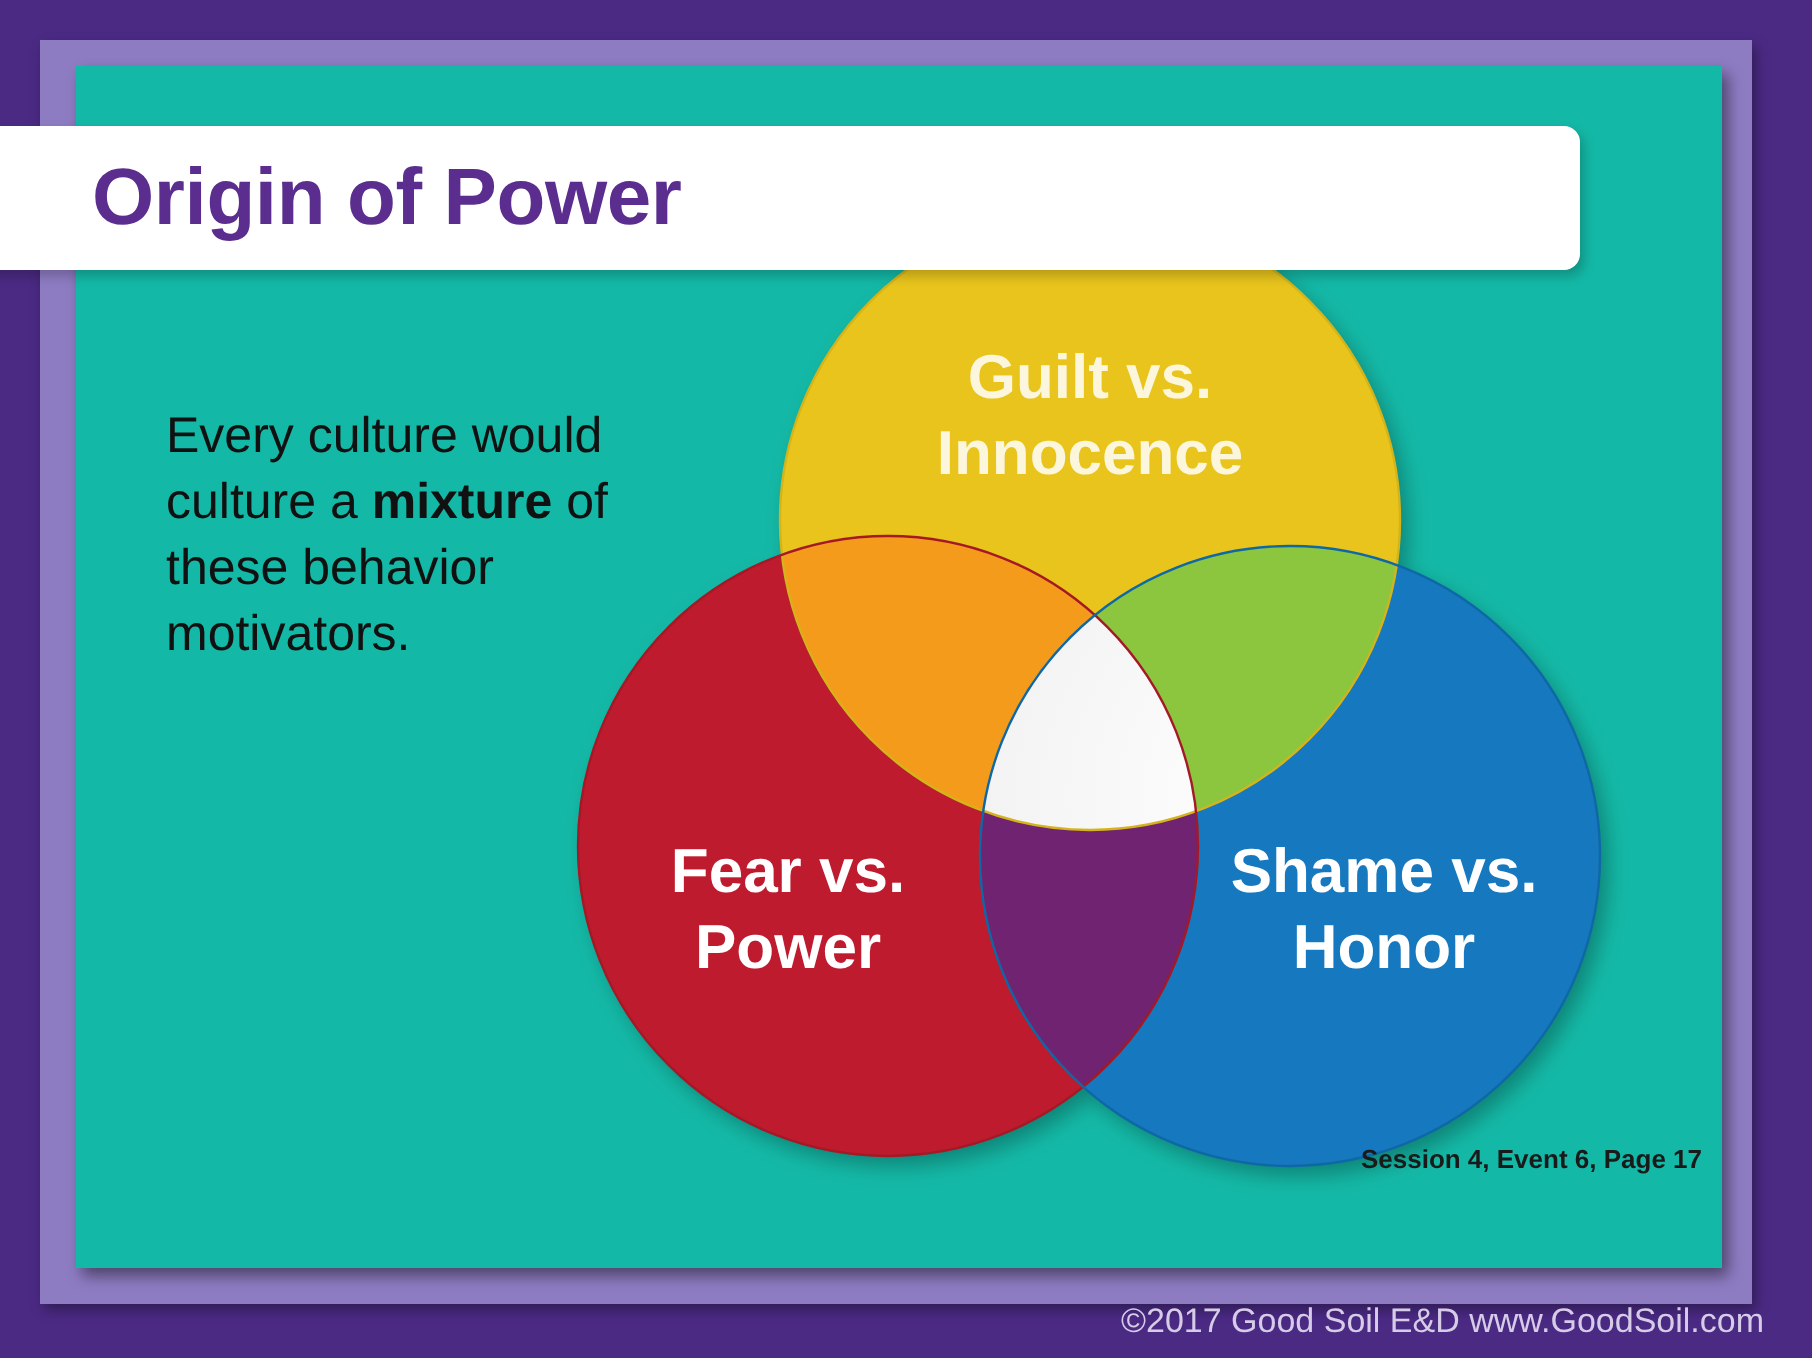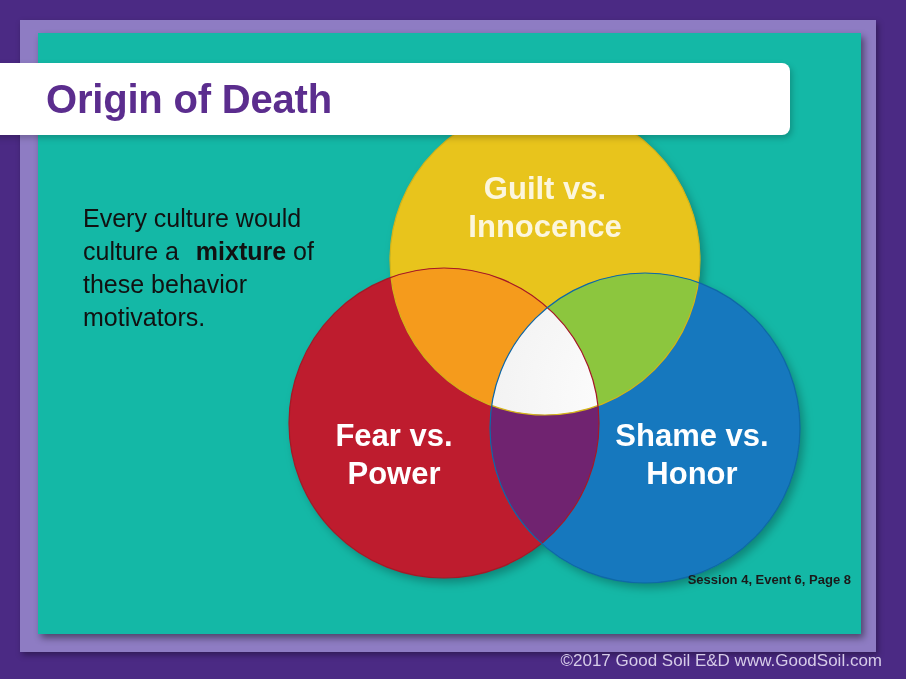--- a/index.html
+++ b/index.html
@@ -74,21 +74,21 @@
   .body-text {
     position: absolute;
     left: 83px;
     top: 177px;
     width: 272px;
     font-size: 25px;
     line-height: 1.32;
     color: #111111;
     z-index: 30;
   }
-  .body-text b { font-weight: bold; margin-left: 10px; }
+  .body-text b { font-weight: bold; }
 
   
   .venn {
     position: absolute;
     left: 0px;
     top: 0px;
     width: 906px;
     height: 679px;
     z-index: 20;
   }
@@ -189,23 +189,23 @@
       <g>
         <text class="venn-label" fill="#FFFFFF" x="692" y="446">Shame vs.</text>
         <text class="venn-label" fill="#FFFFFF" x="692" y="484">Honor</text>
       </g>
     </svg>
 
     <p class="body-text" style="left:45px; top:144px;">
       <span>Every culture would culture a </span><b>mixture</b><span> of these behavior motivators.</span>
     </p>
 
-    <div class="session-note" style="right:10px; top:539px;">Session 4, Event 6, Page 8</div>
+    <div class="session-note" style="right:10px; top:539px;">Session 4, Event 6, Page 17</div>
 
   </div>
 
   <div class="title-bar">
-    <div class="title-text">Origin of Death</div>
+    <div class="title-text">Origin of Power</div>
   </div>
 
   <div class="copyright">©2017 Good Soil E&amp;D  www.GoodSoil.com</div>
 
 </div>
 
 </body></html>

